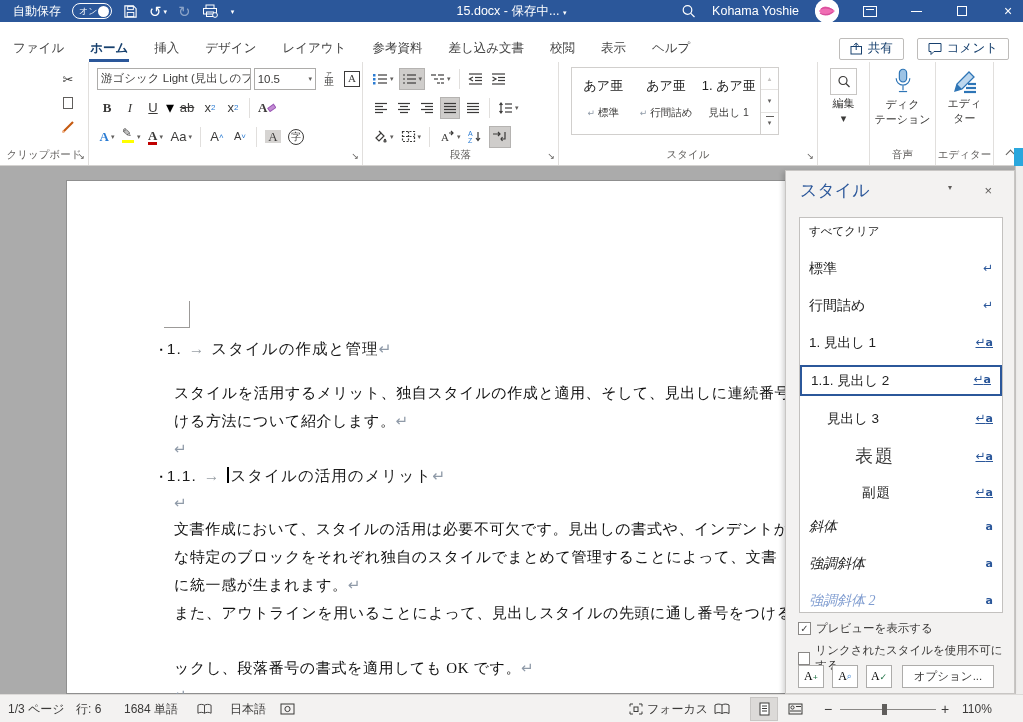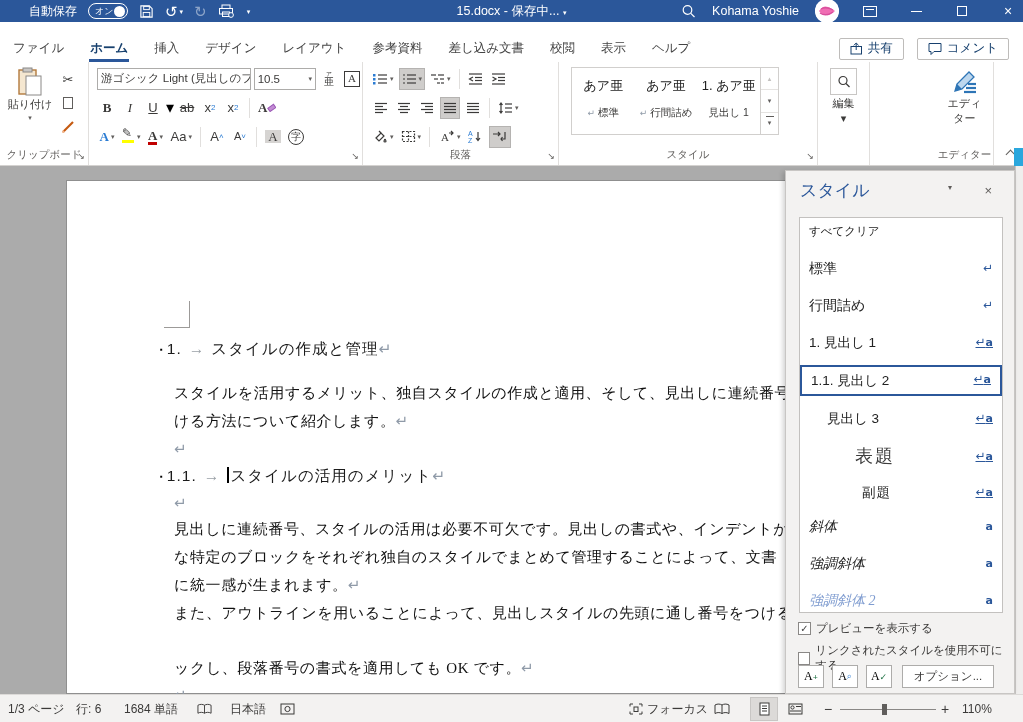--- a/index.html
+++ b/index.html
@@ -2,21 +2,21 @@
 <html><head>
 <meta charset="utf-8">
 <style>
   * { margin:0; padding:0; box-sizing:border-box; }
   html,body { width:1023px; height:722px; overflow:hidden; }
   body { font-family:"Liberation Sans","DejaVu Sans",sans-serif; }
   #app { position:relative; width:1023px; height:722px; background:#fff; }
 
   
   .titlebar { position:absolute; left:0; top:0; width:1023px; height:22px; background:#2b579a; color:#fff;
-              display:flex; align-items:center;padding-left:16px; }
+              display:flex; align-items:center; }
   .tb-left { display:flex; align-items:center; gap:11px; padding-left:13px; }
   .autosave-label { font-size:12px; }
   .toggle { width:40px; height:16px; border:1px solid #fff; border-radius:9px; display:flex; align-items:center;
             justify-content:space-between; padding:0 2px 0 6px; }
   .toggle .t-label { font-size:9px; color:#fff; }
   .toggle .t-knob { width:11px; height:11px; background:#fff; border-radius:50%; }
   .qat-btn { display:flex; align-items:center; color:#fff; font-size:15px; line-height:1; }
   .qat-btn .mini-chev { font-size:7px; margin-left:2px; }
   .dim { opacity:.45; }
   .tb-title { position:absolute; left:0; right:0; text-align:center; font-size:12.5px; color:#fff; pointer-events:none; }
@@ -267,29 +267,20 @@
           <path d="M1 1.5 h12 v8 h-7 l-3 3 v-3 h-2 z" fill="none" stroke="#17406e"></path>
         </svg>
         <span>コメント</span>
       </span>
     </span>
   </div>
 
   <div class="ribbon">
 
     <div class="grp g-clip">
-      <div class="paste-big">
-        <svg width="26" height="30" viewBox="0 0 26 30">
-          <rect x="2" y="3" width="17" height="24" fill="#f5e7d0" stroke="#b3793c" stroke-width="1.4"></rect>
-          <rect x="6" y="1" width="9" height="4" fill="#c9c7c5" stroke="#8a8886"></rect>
-          <rect x="9" y="9" width="15" height="19" fill="#fff" stroke="#8a8886"></rect>
-        </svg>
-        <span>貼り付け</span>
-        <span class="mini-chev">▾</span>
-      </div>
       <div class="clip-col">
         <span class="rbtn">
             <span>✂</span>
           </span>
         <span class="rbtn">
             <span class="icon-copy"></span>
           </span>
         <span class="rbtn">
           <svg width="14" height="14" viewBox="0 0 14 14">
             <path d="M2 12 L6 8 L9 5 L12 2" stroke="#c55a11" stroke-width="2.2" fill="none"></path>
@@ -597,20 +588,33 @@
           <svg width="14" height="14" viewBox="0 0 14 14">
             <circle cx="6" cy="5.5" r="4" fill="none" stroke="#3b3a39" stroke-width="1.2"></circle>
             <line x1="9" y1="8.5" x2="12.5" y2="12" stroke="#3b3a39" stroke-width="1.2"></line>
           </svg>
         </span>
         <span>編集</span>
         <span class="mini-chev">▾</span>
       </div>
     </div>
 
+    <div class="grp g-voice">
+      <div class="stack">
+        <svg width="20" height="28" viewBox="0 0 22 30">
+          <rect x="7" y="1" width="8" height="14" rx="4" fill="#9cc3e5" stroke="#2e75b6" stroke-width="1.3"></rect>
+          <path d="M3.5 11 a7.5 7.5 0 0 0 15 0" fill="none" stroke="#2e75b6" stroke-width="1.3"></path>
+          <line x1="11" y1="19" x2="11" y2="24" stroke="#2e75b6" stroke-width="1.3"></line>
+          <line x1="6.5" y1="25.5" x2="15.5" y2="25.5" stroke="#2e75b6" stroke-width="1.3"></line>
+        </svg>
+        <span>ディク</span>
+        <span>テーション</span>
+      </div>
+      <span class="grp-label">音声</span>
+    </div>
 
     <div class="grp g-editor" style="border-right:1px solid #e1dfdd;">
       <div class="stack">
         <svg width="26" height="27" viewBox="0 0 26 27">
           <polygon points="3,23 5,16 17,4 22,9 10,21" fill="#bdd7ee" stroke="#2e75b6" stroke-width="1.3"></polygon>
           <polygon points="3,23 5,16 10,21" fill="#2e75b6"></polygon>
           <line x1="16" y1="16" x2="24" y2="16" stroke="#2e75b6" stroke-width="2.2"></line>
           <line x1="14" y1="20" x2="24" y2="20" stroke="#2e75b6" stroke-width="2.2"></line>
           <line x1="12" y1="24" x2="24" y2="24" stroke="#2e75b6" stroke-width="2.2"></line>
         </svg>
@@ -635,21 +639,21 @@
 
       <div class="dline" style="top:203px"><span>スタイルを活用するメリット、独自スタイルの作成と適用、そして、見出しに連続番号</span></div>
       <div class="dline" style="top:231px"><span>ける方法について紹介します。</span><span class="pmark">↵</span></div>
       <div class="dline" style="top:259px"><span class="pmark">↵</span></div>
 
       <div class="dline dhead" style="top:285px">
         <span class="blt">▪</span><span>1.1.</span><span class="tmark">→</span><span class="caret"></span><span>スタイルの活用のメリット</span><span class="pmark">↵</span>
       </div>
 
       <div class="dline" style="top:313px"><span class="pmark">↵</span></div>
-      <div class="dline" style="top:339px"><span>見出しに連続番号、スタイルの活用は必要不可欠です。見出しの書式や、インデントが</span></div>
+      <div class="dline" style="top:339px"><span>文書作成において、スタイルの活用は必要不可欠です。見出しの書式や、インデントが</span></div>
       <div class="dline" style="top:367px"><span>な特定のブロックをそれぞれ独自のスタイルでまとめて管理することによって、文書</span></div>
       <div class="dline" style="top:395px"><span>に統一感が生まれます。</span><span class="pmark">↵</span></div>
       <div class="dline" style="top:423px"><span>また、アウトラインを用いることによって、見出しスタイルの先頭に通し番号をつける</span></div>
       <div class="dline" style="top:478px"><span>ックし、段落番号の書式を適用しても OK です。</span><span class="pmark">↵</span></div>
       <div class="dline" style="top:505px"><span class="pmark">↵</span></div>
     </div>
   </div>
 
   <div class="edge-strip"></div>
 

